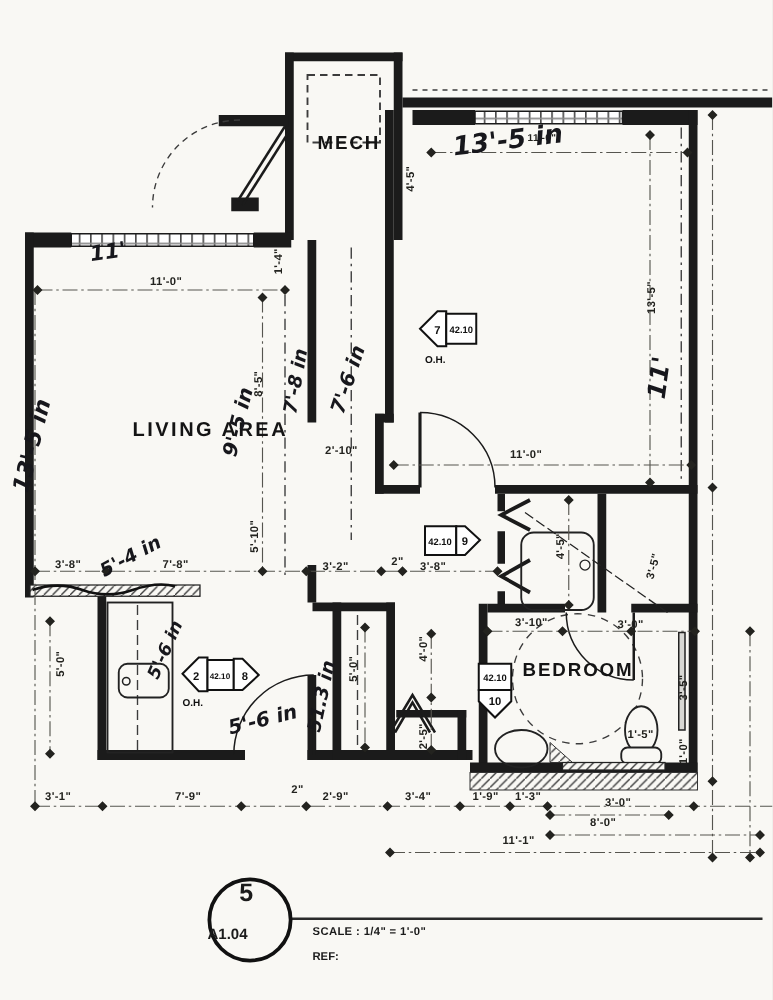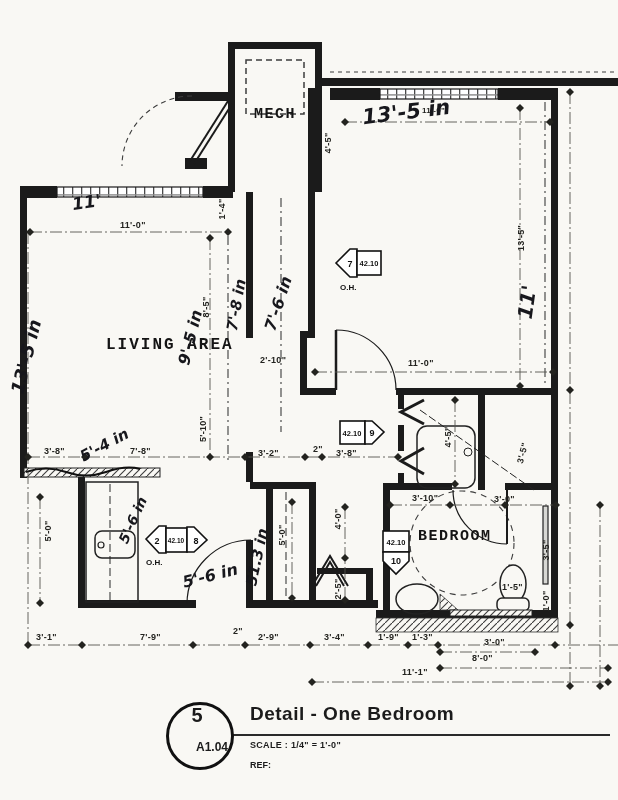--- a/index.html
+++ b/index.html
@@ -1,26 +1,26 @@
 <!DOCTYPE html>
 <html><head>
 <meta charset="utf-8">
 <style>
   html,body{margin:0;padding:0;background:#e8e8e6;}
   .sheet{position:relative;width:618px;height:800px;background:#f9f8f4;overflow:hidden;
          font-family:"Liberation Sans",sans-serif;color:#1b1b1b;}
   svg.plan{position:absolute;left:0;top:0;}
   .dim{position:absolute;font-size:9px;font-weight:bold;color:#23231f;white-space:nowrap;letter-spacing:.3px;}
-  .room{position:absolute;font-weight:bold;color:#141414;white-space:nowrap;font-family:Liberation Mono, monospace;}
+  .room{position:absolute;font-weight:bold;color:#141414;white-space:nowrap;font-family:Liberation Sans, sans-serif;}
   .hand{position:absolute;font-family:"DejaVu Sans",sans-serif;font-style:italic;font-weight:bold;
         color:#17171c;white-space:nowrap;}
   .tb-circle{position:absolute;left:166px;top:702px;width:62px;height:62px;border:3px solid #111;
              border-radius:50%;background:#f9f8f4;}
   .tb-num{position:absolute;left:166px;top:704px;width:62px;text-align:center;font-size:20px;font-weight:bold;}
-  .tb-sheet{position:absolute;left:166px;top:740px;width:62px;text-align:right;font-size:12px;font-weight:bold;}
+  .tb-sheet{position:absolute;left:166px;top:740px;width:62px;text-align:left;font-size:12px;font-weight:bold;}
   .tb-line{position:absolute;left:170px;top:734px;width:440px;height:2px;background:#2a2a2a;}
   .tb-title{position:absolute;left:250px;top:703px;font-size:19px;font-weight:bold;letter-spacing:.5px;}
   .tb-scale{position:absolute;left:250px;top:740px;font-size:9px;font-weight:bold;letter-spacing:.3px;}
   .tb-ref{position:absolute;left:250px;top:760px;font-size:9px;font-weight:bold;}
 </style>
 </head>
 <body>
 
 <div class="sheet">
 
@@ -262,17 +262,16 @@
   <div class="hand" style="left:78px;top:436px;font-size:15px;transform:rotate(-28deg)">5'-4 in</div>
   <div class="hand" style="left:108px;top:512px;font-size:14px;transform:rotate(-66deg)">5'-6 in</div>
   <div class="hand" style="left:182px;top:566px;font-size:16px;transform:rotate(-14deg)">5'-6 in</div>
   <div class="hand" style="left:228px;top:548px;font-size:15px;transform:rotate(-78deg)">51.3 in</div>
   <div class="hand" style="left:510px;top:290px;font-size:20px;transform:rotate(-82deg)">11'</div>
 
   <div class="tb-line"></div>
   <div class="tb-circle"></div>
   <div class="tb-num">5</div>
   <div class="tb-sheet">A1.04</div>
-  <div class="tb-title">Detail - One Bedroom</div>
   <div class="tb-scale">SCALE : 1/4" = 1'-0"</div>
   <div class="tb-ref">REF:</div>
 
 </div>
 
 </body></html>

